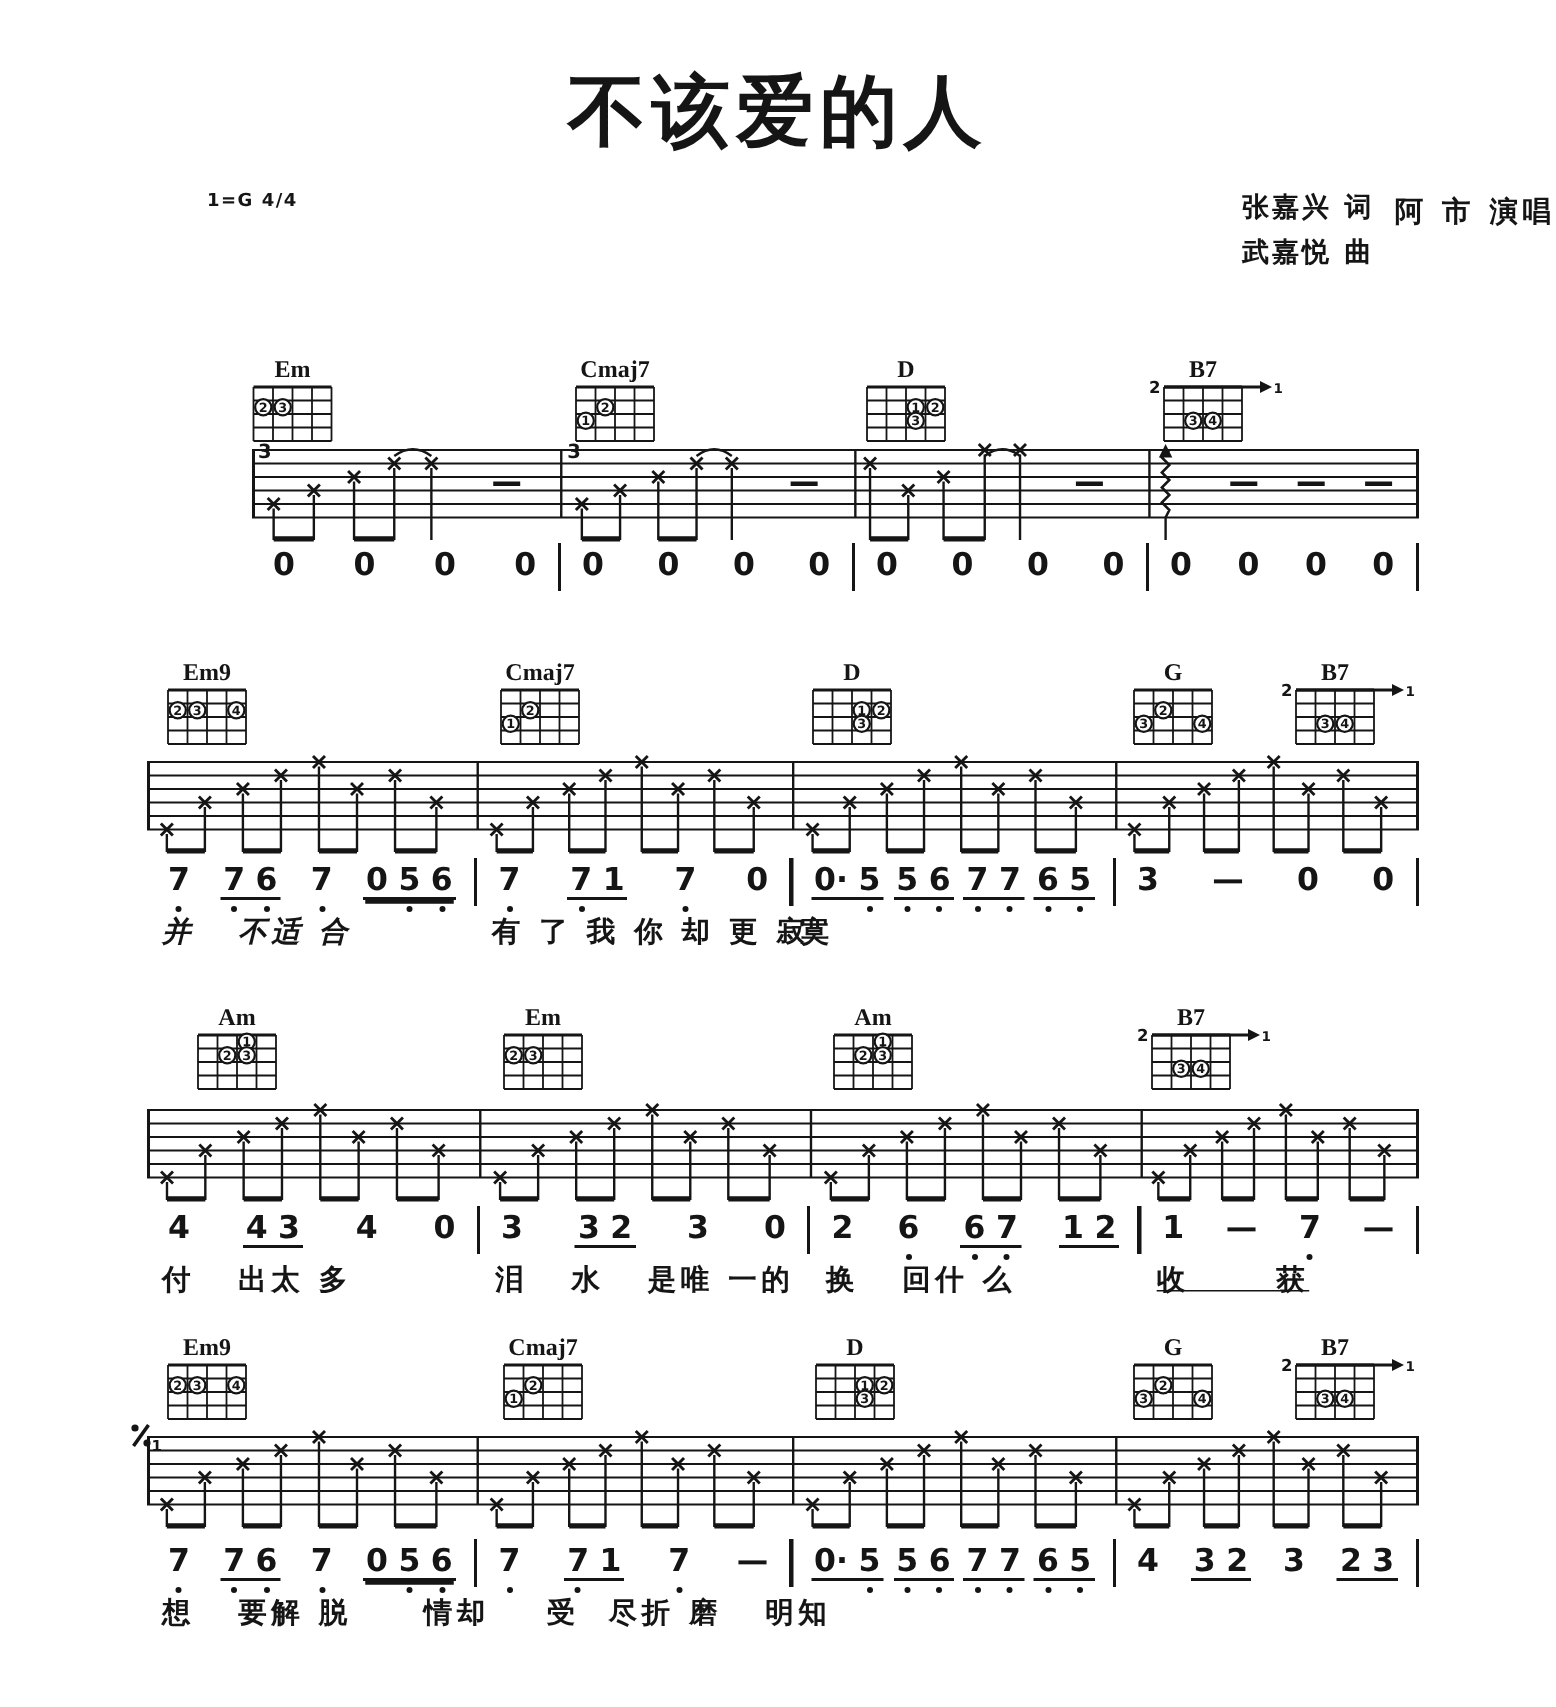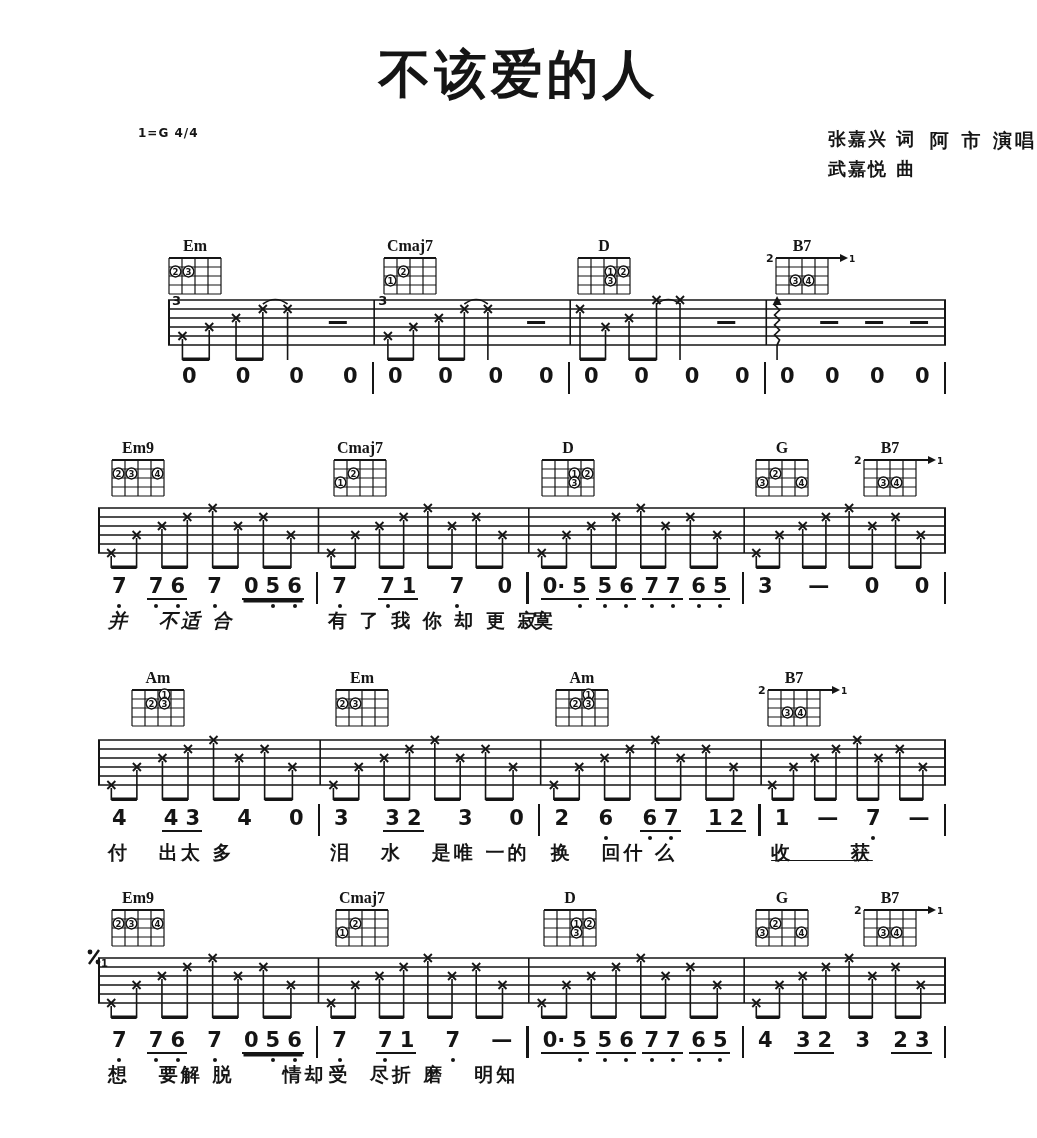--- a/index.html
+++ b/index.html
@@ -1123,17 +1123,17 @@
             </span>
             <span class="grp u1">
               <span class="tok">2</span>
               <span class="tok">3</span>
             </span>
           </div>
           <span class="bar"></span>
         </div>
         <div class="lyricline" style="left: 98px; top: 1062px; width: 848px;">
           <div class="lyr-measure" style="width: 26%;">想   要解 脱     情却</div>
-          <div class="lyr-measure" style="width: 23.8%;">受  尽折 磨   明知</div>
+          <div class="lyr-measure" style="width: 23.8%; margin-left: 36px;">受  尽折 磨   明知</div>
         </div>
       </div>
     </div>
 </div>
 
 </body></html>

